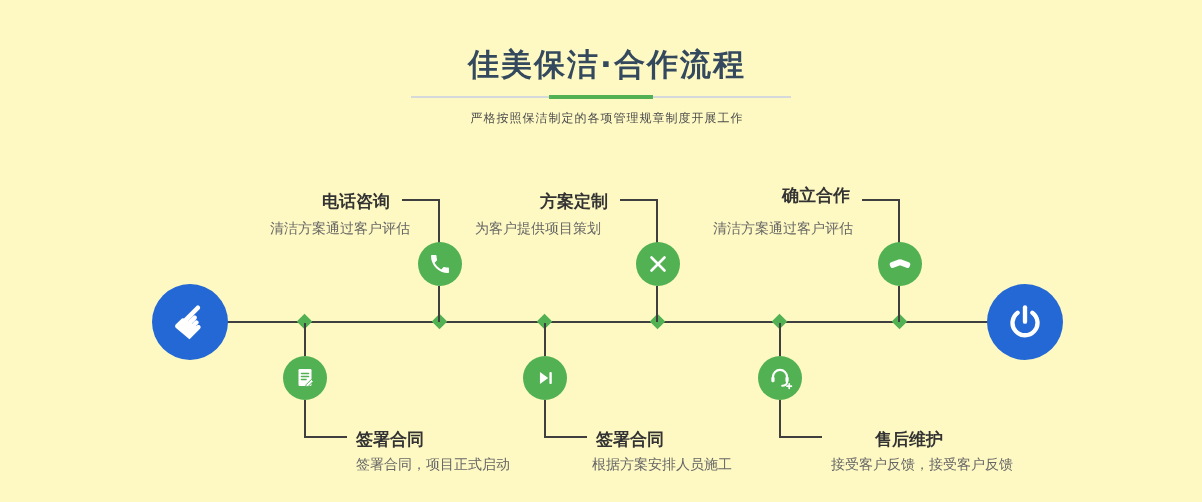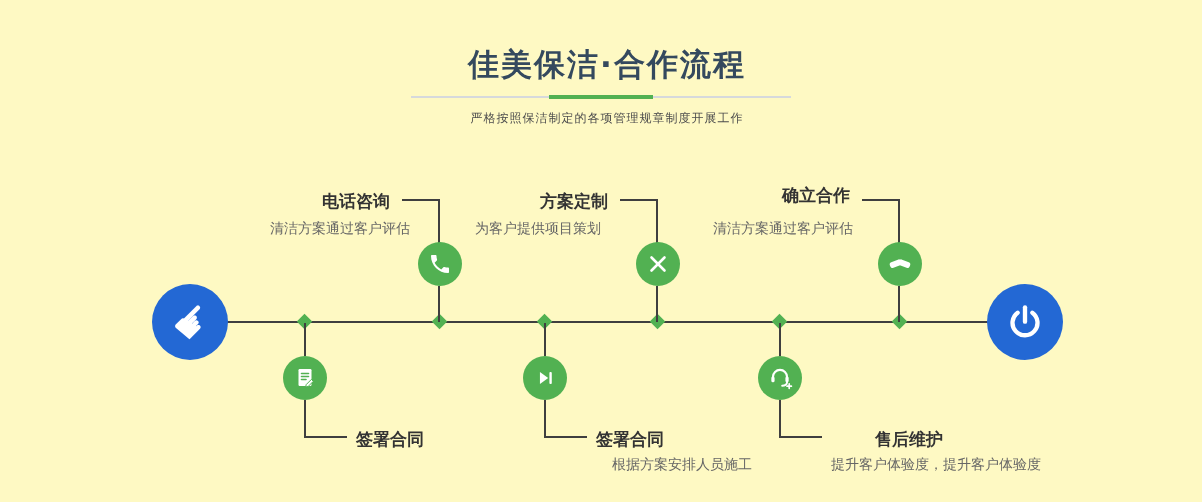--- a/index.html
+++ b/index.html
@@ -98,41 +98,42 @@
         <path d="M8.5 7.5h7"></path>
           <path d="M8.5 10.5h7"></path>
           <path d="M8.5 13.5h4.5"></path>
       </g>
       <path d="M13.2 18.6l5.2-5.2 1.9 1.9-5.2 5.2-2.4.5z" fill="#fff" style="stroke:var(--green,#52b152)" stroke-width="1"></path>
     </svg>
   </div>
   <div class="abs vline" style="left:304px;top:400px;height:38px;"></div>
   <div class="abs hseg" style="left:305px;top:436px;width:42px;"></div>
   <div class="abs step-title" style="left:356px;top:428px;">签署合同</div>
+  <div class="abs step-desc" style="left:356px;top:456px;">签署合同，项目正式启动</div>
 
   <div class="abs vline" style="left:544px;top:323px;height:33px;"></div>
   <div class="abs node" style="left:523px;top:356px;">
     <svg viewBox="0 0 24 24" width="22" height="22">
       <path d="M6.5 5.5l9 6.5-9 6.5z" fill="#fff"></path>
       <rect x="16.8" y="5.5" width="2.6" height="13" rx="1" fill="#fff"></rect>
     </svg>
   </div>
   <div class="abs vline" style="left:544px;top:400px;height:38px;"></div>
   <div class="abs hseg" style="left:545px;top:436px;width:42px;"></div>
   <div class="abs step-title" style="left:596px;top:428px;">签署合同</div>
-  <div class="abs step-desc" style="left:612px;top:456px;">根据方案安排人员施工</div>
+  <div class="abs step-desc" style="left:592px;top:456px;">根据方案安排人员施工</div>
 
   <div class="abs vline" style="left:779px;top:323px;height:33px;"></div>
   <div class="abs node" style="left:758px;top:356px;">
     <svg viewBox="0 0 24 24" width="26" height="26">
       <path d="M5.5 11a6.5 6.5 0 0 1 13 0" fill="none" stroke="#fff" stroke-width="2"></path>
       <rect x="4" y="10.5" width="3" height="5.5" rx="1.4" fill="#fff"></rect>
       <rect x="17" y="10.5" width="3" height="5.5" rx="1.4" fill="#fff"></rect>
       <path d="M18.5 16c0 2-2.2 3.2-4.5 3.2" fill="none" stroke="#fff" stroke-width="1.8" stroke-linecap="round"></path>
       <path d="M20.5 17.5v4M18.5 19.5h4" stroke="#fff" stroke-width="1.6" stroke-linecap="round"></path>
     </svg>
   </div>
   <div class="abs vline" style="left:779px;top:400px;height:38px;"></div>
   <div class="abs hseg" style="left:780px;top:436px;width:42px;"></div>
   <div class="abs step-title" style="left:875px;top:428px;">售后维护</div>
-  <div class="abs step-desc" style="left:831px;top:456px;">提升客户体验度，提升客户体验度</div>
+  <div class="abs step-desc" style="left:831px;top:456px;">接受客户反馈，接受客户反馈</div>
 
 </div>
 
 </body></html>

